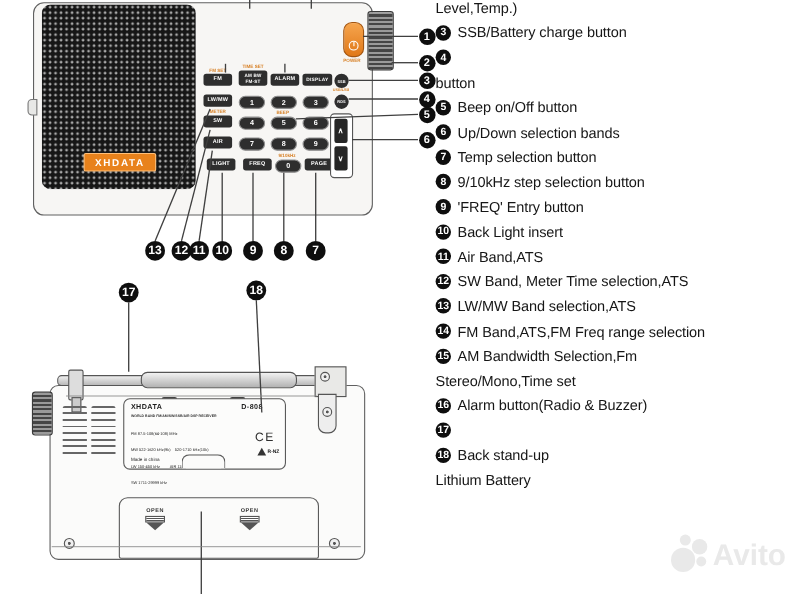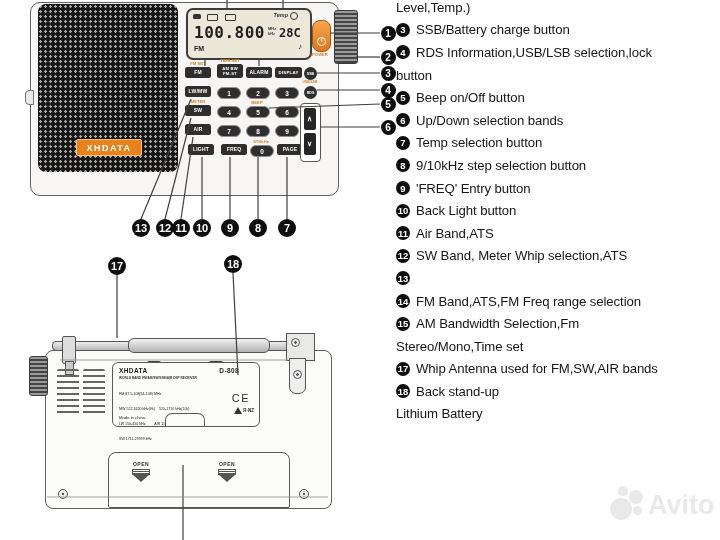--- a/index.html
+++ b/index.html
@@ -99,37 +99,20 @@
 
 <div class="stage">
 
   <div class="abs body-front"></div>
   <div class="abs" style="left:25px;top:90px;width:7px;height:13px;background:#e8e8e6;border:1px solid #777;border-radius:4px 0 0 4px"></div>
   <div class="abs knob" style="left:334px;top:10px;width:22px;height:52px"></div>
 
   <div class="abs grille"></div>
   <div class="abs logo">XHDATA</div>
 
-  <div class="abs lcd">
-    <span class="abs" style="left:5px;top:4px">
-      <span class="sicon" style="width:8px;height:5px;background:#333;border-radius:1.5px"></span>
-      <span class="sicon" style="width:9px;height:5px;border:1px solid #333;border-radius:1px"></span>
-      <span class="sicon" style="width:9px;height:5px;border:1px solid #333;border-radius:1px"></span>
-    </span>
-    <span class="templabel">Temp</span>
-    <span class="abs" style="right:12px;top:2px;width:6px;height:6px;border:1px solid #333;border-radius:50%"></span>
-    <span class="freq">100.800</span>
-    <span class="units">
-      <span style="display:block">MHz</span>
-      <span style="display:block">kHz</span>
-    </span>
-    <span class="temp">28C</span>
-    <span class="band">FM</span>
-    <span class="note">♪</span>
-  </div>
 
   <div class="abs pwr">
     <span class="pwr-ring"></span>
     <span class="pwr-bar"></span>
   </div>
   <div class="abs sub" style="left:309px;top:52px;width:22px">POWER</div>
 
   <div class="abs sub" style="left:185px;top:61px;width:26px">FM SET</div>
   <div class="abs sub" style="left:217px;top:58px;width:26px">TIME SET</div>
   <div class="abs sub" style="left:299px;top:80px;width:22px;font-size:3.4px">USB/LSB</div>
@@ -272,21 +255,20 @@
   <div class="legend">
     <div class="lrow">
         <span class="txt">Level,Temp.)</span>
       </div>
     <div class="lrow">
         <span class="lbadge">3</span>
         <span class="txt">SSB/Battery charge button</span>
       </div>
     <div class="lrow">
         <span class="lbadge">4</span>
-        <span class="txt">RDS Information,USB/LSB selection,lock</span>
       </div>
     <div class="lrow">
         <span class="txt">button</span>
       </div>
     <div class="lrow">
         <span class="lbadge">5</span>
         <span class="txt">Beep on/Off button</span>
       </div>
     <div class="lrow">
         <span class="lbadge">6</span>
@@ -299,47 +281,51 @@
     <div class="lrow">
         <span class="lbadge">8</span>
         <span class="txt">9/10kHz step selection button</span>
       </div>
     <div class="lrow">
         <span class="lbadge">9</span>
         <span class="txt">'FREQ' Entry button</span>
       </div>
     <div class="lrow">
         <span class="lbadge">10</span>
-        <span class="txt">Back Light button</span>
+        <span class="txt">Back Light insert</span>
       </div>
     <div class="lrow">
         <span class="lbadge">11</span>
         <span class="txt">Air Band,ATS</span>
       </div>
     <div class="lrow">
         <span class="lbadge">12</span>
-        <span class="txt">SW Band, Meter Whip selection,ATS</span>
+        <span class="txt">SW Band, Meter Time selection,ATS</span>
       </div>
     <div class="lrow">
         <span class="lbadge">13</span>
+        <span class="txt">LW/MW Band selection,ATS</span>
       </div>
     <div class="lrow">
         <span class="lbadge">14</span>
         <span class="txt">FM Band,ATS,FM Freq range selection</span>
       </div>
     <div class="lrow">
         <span class="lbadge">15</span>
         <span class="txt">AM Bandwidth Selection,Fm</span>
       </div>
     <div class="lrow">
         <span class="txt">Stereo/Mono,Time set</span>
       </div>
     <div class="lrow">
+        <span class="lbadge">16</span>
+        <span class="txt">Alarm button(Radio &amp; Buzzer)</span>
+      </div>
+    <div class="lrow">
         <span class="lbadge">17</span>
-        <span class="txt">Whip Antenna used for FM,SW,AIR bands</span>
       </div>
     <div class="lrow">
         <span class="lbadge">18</span>
         <span class="txt">Back stand-up</span>
       </div>
     <div class="lrow">
         <span class="txt">Lithium Battery</span>
       </div>
   </div>
 

